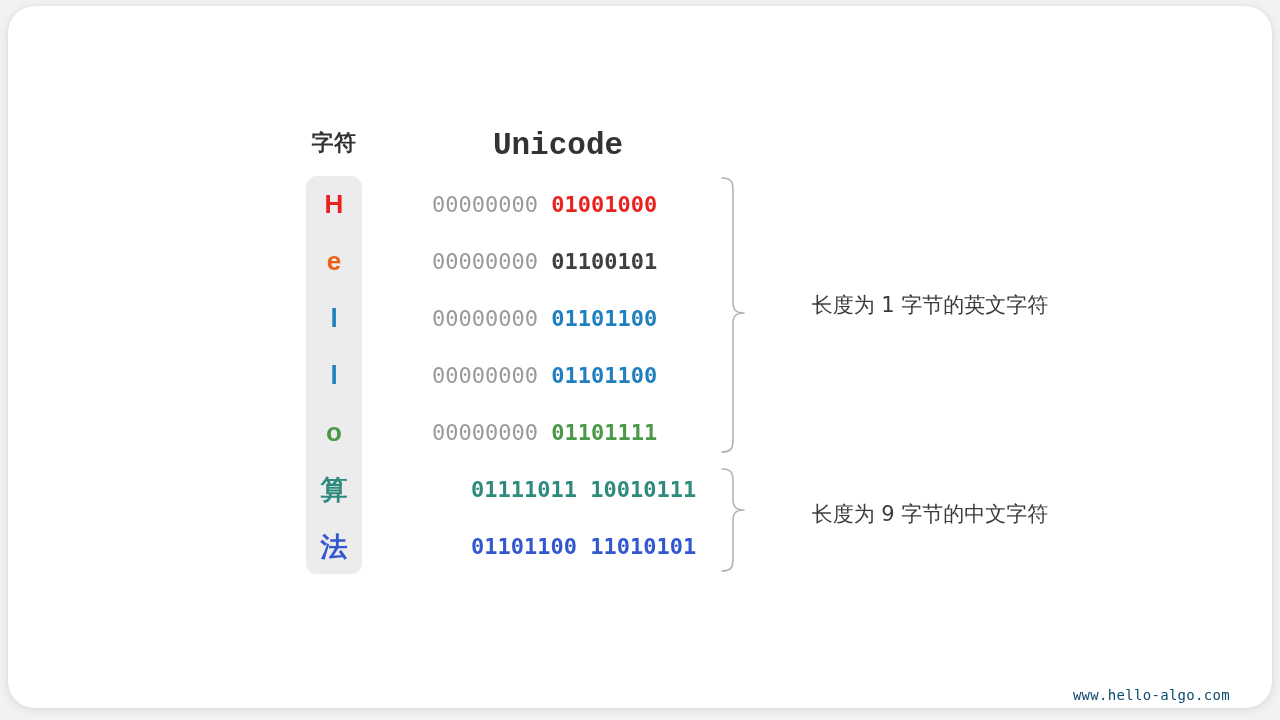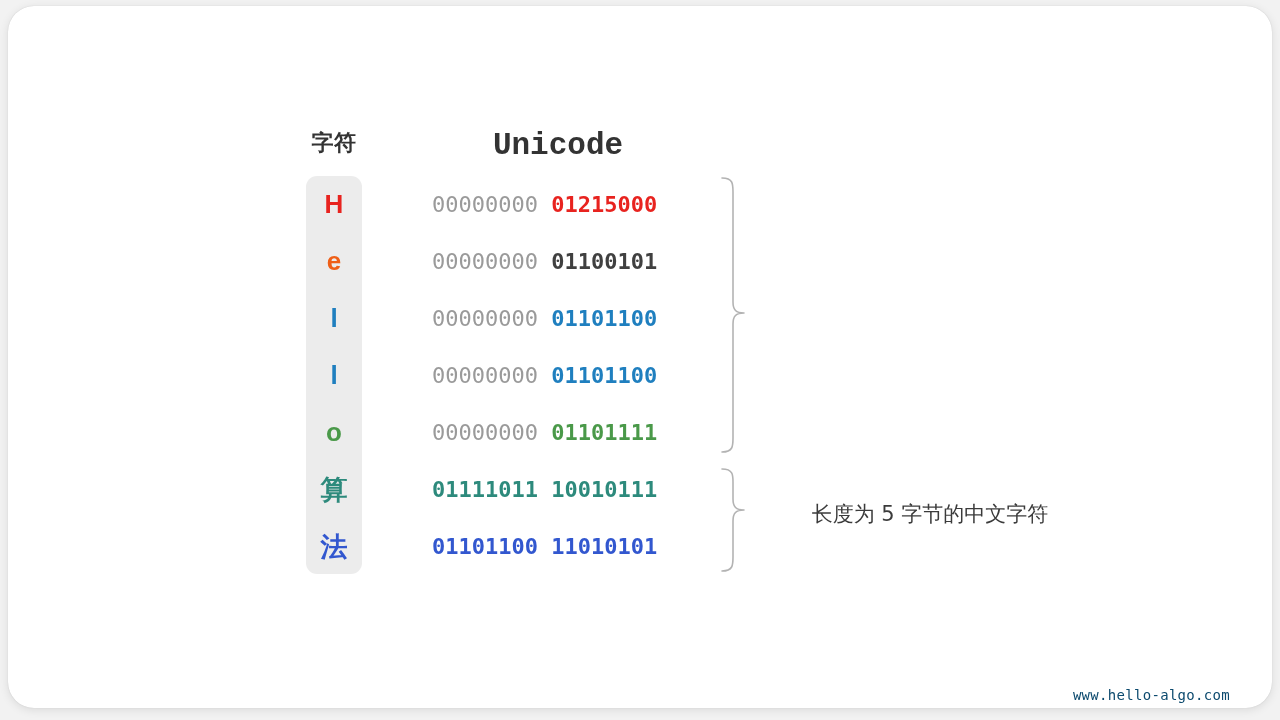--- a/index.html
+++ b/index.html
@@ -99,20 +99,21 @@
     font-size: 22px;
     white-space: pre;
     text-align: left;
   }
   .bits .hi {
     color: #9a9a9a;
     font-weight: normal;
   }
   .bits .hi.bold {
     font-weight: bold;
+    margin-left: 39px;
   }
   .bits .lo {
     font-weight: bold;
   }
 
   
   #braces {
     position: absolute;
     left: 0;
     top: 0;
@@ -164,21 +165,21 @@
 
   <div class="col-header" id="hdr-char">字符</div>
 
   <div class="col-header" id="hdr-unicode">Unicode</div>
 
   <div id="char-panel"></div>
 
   <div id="rows-container">
       <div class="row" style="top: 164px;">
         <div class="char-cell" style="color: rgb(232, 35, 31);">H</div>
-        <div class="bits"><span class="hi">00000000</span> <span class="lo" style="color: rgb(232, 35, 31);">01215000</span></div>
+        <div class="bits"><span class="hi">00000000</span> <span class="lo" style="color: rgb(232, 35, 31);">01001000</span></div>
       </div>
       <div class="row" style="top: 221px;">
         <div class="char-cell" style="color: rgb(239, 95, 23);">e</div>
         <div class="bits"><span class="hi">00000000</span> <span class="lo" style="color: #404040;">01100101</span></div>
       </div>
       <div class="row" style="top: 278px;">
         <div class="char-cell" style="color: rgb(31, 127, 191);">l</div>
         <div class="bits"><span class="hi">00000000</span> <span class="lo" style="color: rgb(31, 127, 191);">01101100</span></div>
       </div>
       <div class="row" style="top: 335px;">
@@ -210,21 +211,22 @@
     <path d="M 722 457
              C 733 457, 733 463, 733 470
              L 733 487
              C 733 495, 736 498, 744 498
              C 736 498, 733 501, 733 509
              L 733 545
              C 733 553, 733 559, 722 559" fill="none" stroke="#b3b3b3" stroke-width="1.6" stroke-linecap="round" stroke-linejoin="round"></path>
   </svg>
 
   <div class="annot" id="annot-1">
+    <div>长度为 1 字节的英文字符</div>
   </div>
 
   <div class="annot" id="annot-2">
-    <div>长度为 5 字节的中文字符</div>
+    <div>长度为 9 字节的中文字符</div>
   </div>
 
   <div id="watermark">www.hello-algo.com</div>
 
 </div>
 
 </body></html>

